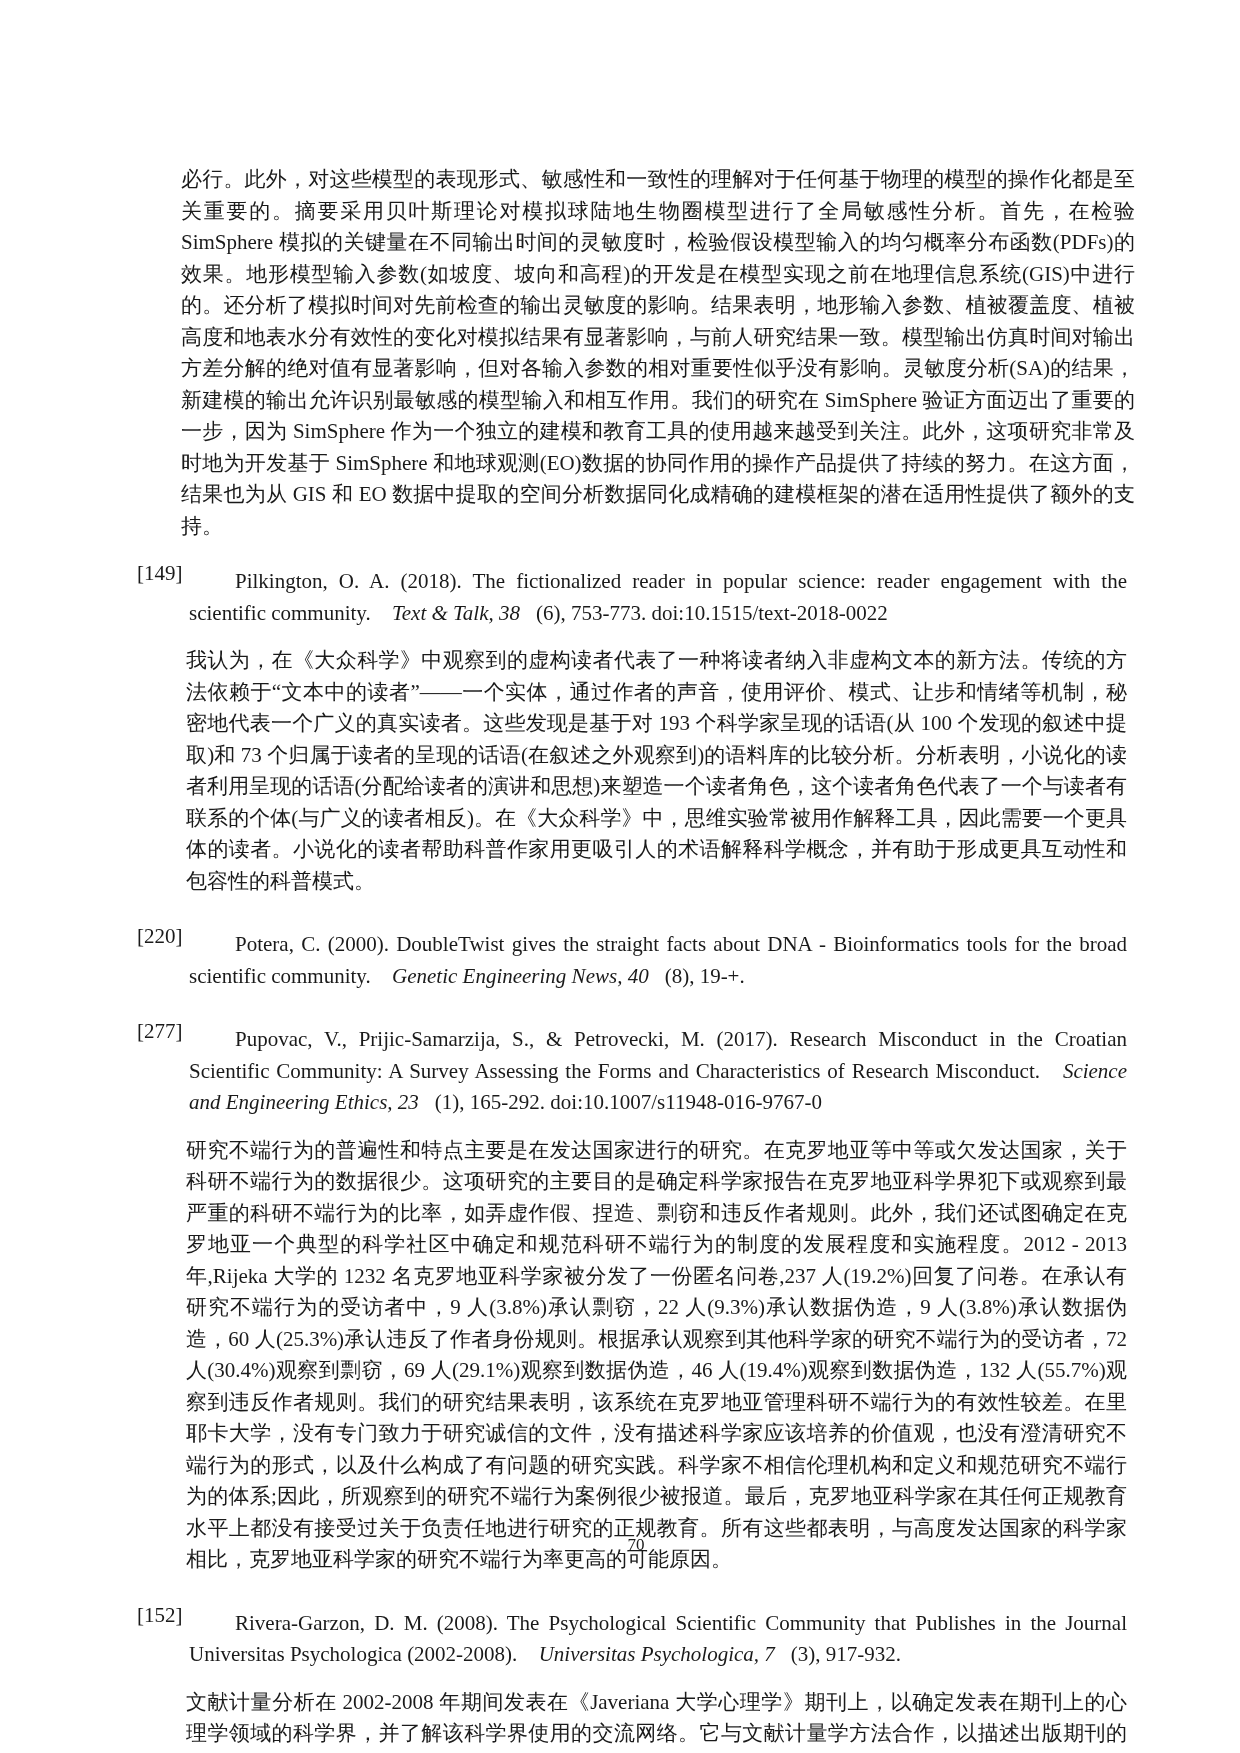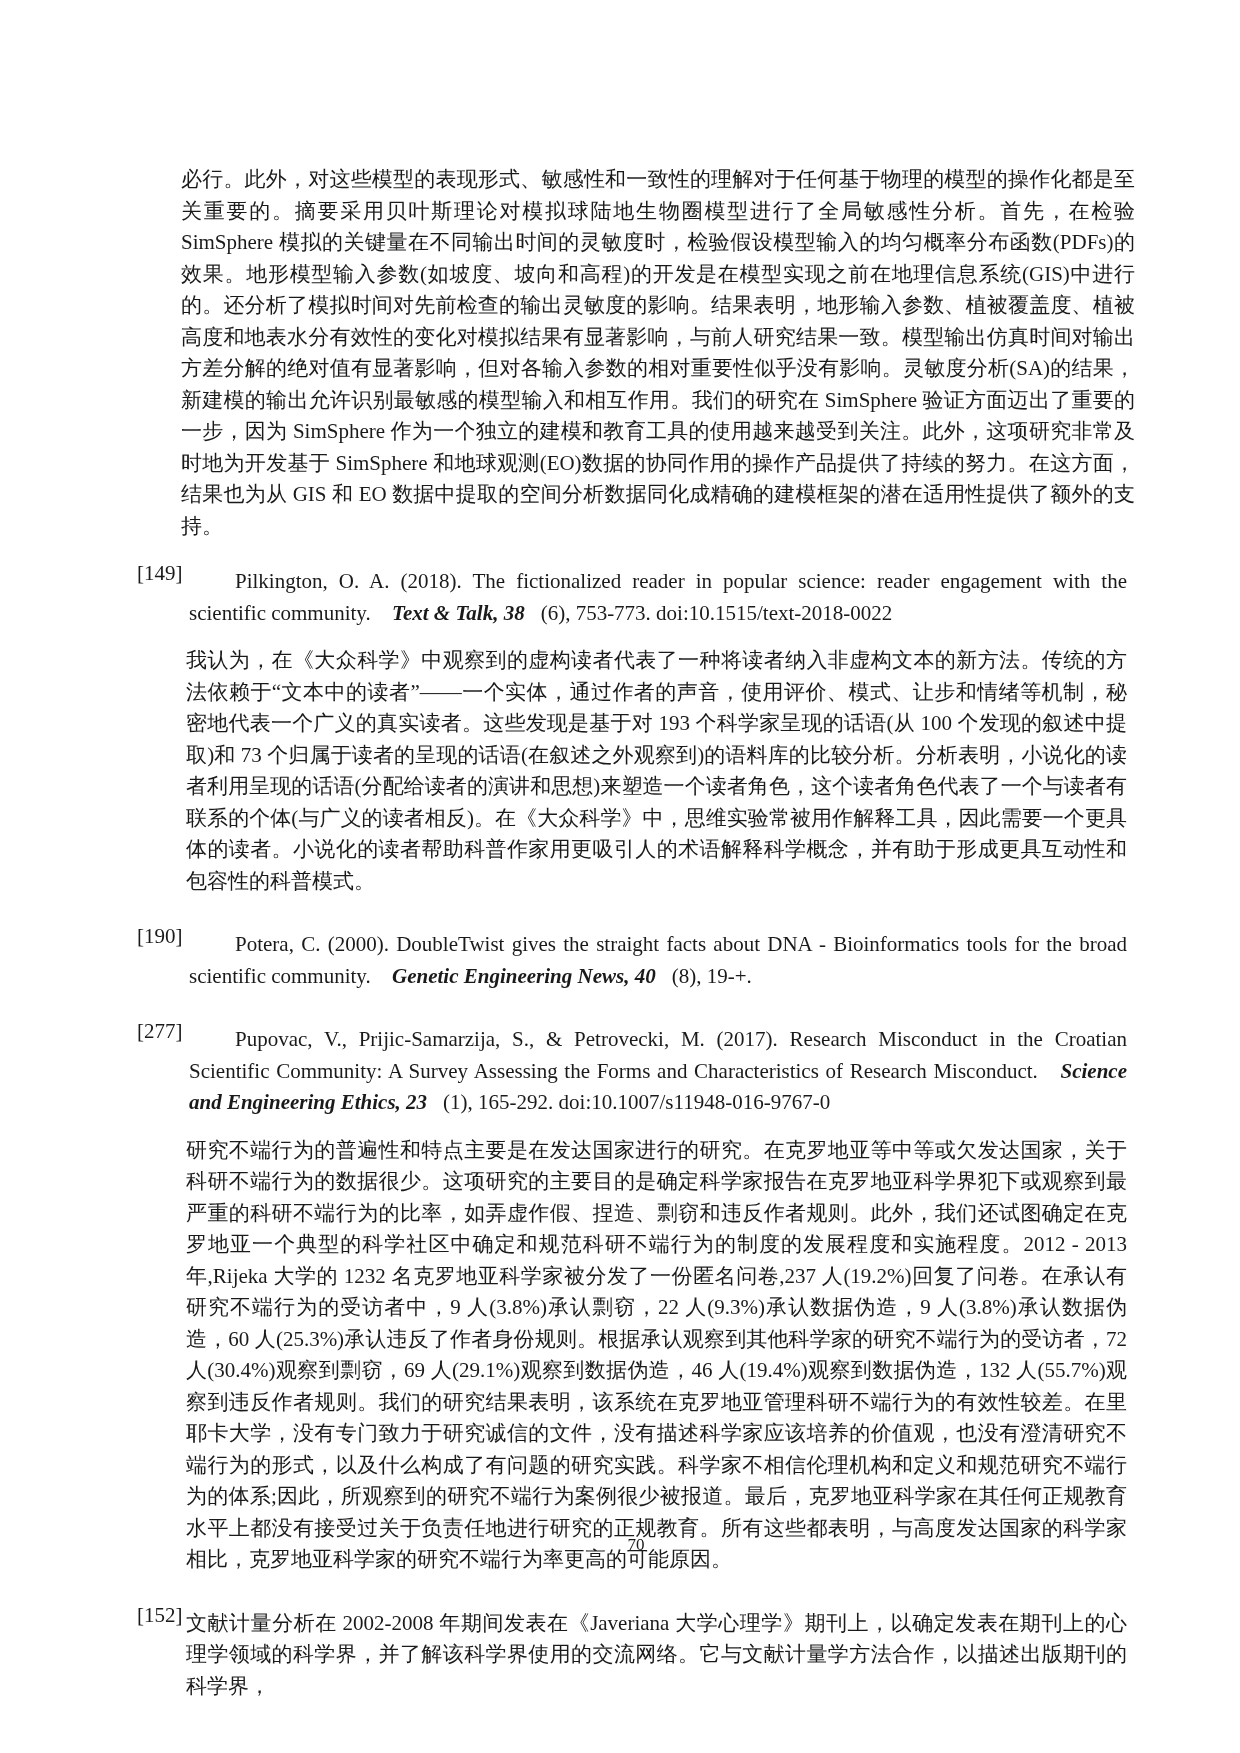--- a/index.html
+++ b/index.html
@@ -30,21 +30,21 @@
     position: absolute;
     left: 0;
     top: 0;
     white-space: nowrap;
   }
   .ref-cite {
     margin-left: 44px;
     text-indent: 38px;
     text-align: justify;
   }
-  .ref-cite .journal { font-style: italic; font-weight: bold; }
+  .ref-cite .journal { font-style: italic; }
   .ref-annot {
     margin-left: 41px;
     text-align: justify;
   }
   .page-number {
     position: absolute;
     left: 0;
     top: 1505px;
     width: 100%;
     text-align: center;
@@ -59,31 +59,32 @@
 
     <p class="para">必行。此外，对这些模型的表现形式、敏感性和一致性的理解对于任何基于物理的模型的操作化都是至关重要的。摘要采用贝叶斯理论对模拟球陆地生物圈模型进行了全局敏感性分析。首先，在检验 SimSphere 模拟的关键量在不同输出时间的灵敏度时，检验假设模型输入的均匀概率分布函数(PDFs)的效果。地形模型输入参数(如坡度、坡向和高程)的开发是在模型实现之前在地理信息系统(GIS)中进行的。还分析了模拟时间对先前检查的输出灵敏度的影响。结果表明，地形输入参数、植被覆盖度、植被高度和地表水分有效性的变化对模拟结果有显著影响，与前人研究结果一致。模型输出仿真时间对输出方差分解的绝对值有显著影响，但对各输入参数的相对重要性似乎没有影响。灵敏度分析(SA)的结果，新建模的输出允许识别最敏感的模型输入和相互作用。我们的研究在 SimSphere 验证方面迈出了重要的一步，因为 SimSphere 作为一个独立的建模和教育工具的使用越来越受到关注。此外，这项研究非常及时地为开发基于 SimSphere 和地球观测(EO)数据的协同作用的操作产品提供了持续的努力。在这方面，结果也为从 GIS 和 EO 数据中提取的空间分析数据同化成精确的建模框架的潜在适用性提供了额外的支持。</p>
 
     <div class="ref">
       <span class="ref-label">[149]</span>
       <p class="ref-cite"><span>Pilkington, O. A. (2018). The fictionalized reader in popular science: reader engagement with the scientific community. </span><span class="journal">Text &amp; Talk, 38</span><span>(6), 753-773. doi:10.1515/text-2018-0022</span></p>
       <p class="ref-annot">我认为，在《大众科学》中观察到的虚构读者代表了一种将读者纳入非虚构文本的新方法。传统的方法依赖于“文本中的读者”——一个实体，通过作者的声音，使用评价、模式、让步和情绪等机制，秘密地代表一个广义的真实读者。这些发现是基于对 193 个科学家呈现的话语(从 100 个发现的叙述中提取)和 73 个归属于读者的呈现的话语(在叙述之外观察到)的语料库的比较分析。分析表明，小说化的读者利用呈现的话语(分配给读者的演讲和思想)来塑造一个读者角色，这个读者角色代表了一个与读者有联系的个体(与广义的读者相反)。在《大众科学》中，思维实验常被用作解释工具，因此需要一个更具体的读者。小说化的读者帮助科普作家用更吸引人的术语解释科学概念，并有助于形成更具互动性和包容性的科普模式。</p>
     </div>
 
     <div class="ref">
-      <span class="ref-label">[190]</span>
+      <span class="ref-label">[220]</span>
       <p class="ref-cite"><span>Potera, C. (2000). DoubleTwist gives the straight facts about DNA - Bioinformatics tools for the broad scientific community. </span><span class="journal">Genetic Engineering News, 40</span><span>(8), 19-+.</span></p>
     </div>
 
     <div class="ref">
       <span class="ref-label">[277]</span>
       <p class="ref-cite"><span>Pupovac, V., Prijic-Samarzija, S., &amp; Petrovecki, M. (2017). Research Misconduct in the Croatian Scientific Community: A Survey Assessing the Forms and Characteristics of Research Misconduct. </span><span class="journal">Science and Engineering Ethics, 23</span><span>(1), 165-292. doi:10.1007/s11948-016-9767-0</span></p>
       <p class="ref-annot">研究不端行为的普遍性和特点主要是在发达国家进行的研究。在克罗地亚等中等或欠发达国家，关于科研不端行为的数据很少。这项研究的主要目的是确定科学家报告在克罗地亚科学界犯下或观察到最严重的科研不端行为的比率，如弄虚作假、捏造、剽窃和违反作者规则。此外，我们还试图确定在克罗地亚一个典型的科学社区中确定和规范科研不端行为的制度的发展程度和实施程度。2012 - 2013 年,Rijeka 大学的 1232 名克罗地亚科学家被分发了一份匿名问卷,237 人(19.2%)回复了问卷。在承认有研究不端行为的受访者中，9 人(3.8%)承认剽窃，22 人(9.3%)承认数据伪造，9 人(3.8%)承认数据伪造，60 人(25.3%)承认违反了作者身份规则。根据承认观察到其他科学家的研究不端行为的受访者，72 人(30.4%)观察到剽窃，69 人(29.1%)观察到数据伪造，46 人(19.4%)观察到数据伪造，132 人(55.7%)观察到违反作者规则。我们的研究结果表明，该系统在克罗地亚管理科研不端行为的有效性较差。在里耶卡大学，没有专门致力于研究诚信的文件，没有描述科学家应该培养的价值观，也没有澄清研究不端行为的形式，以及什么构成了有问题的研究实践。科学家不相信伦理机构和定义和规范研究不端行为的体系;因此，所观察到的研究不端行为案例很少被报道。最后，克罗地亚科学家在其任何正规教育水平上都没有接受过关于负责任地进行研究的正规教育。所有这些都表明，与高度发达国家的科学家相比，克罗地亚科学家的研究不端行为率更高的可能原因。</p>
     </div>
 
     <div class="ref">
       <span class="ref-label">[152]</span>
+      <p class="ref-cite"><span>Rivera-Garzon, D. M. (2008). The Psychological Scientific Community that Publishes in the Journal Universitas Psychologica (2002-2008). </span><span class="journal">Universitas Psychologica, 7</span><span>(3), 917-932.</span></p>
       <p class="ref-annot">文献计量分析在 2002-2008 年期间发表在《Javeriana 大学心理学》期刊上，以确定发表在期刊上的心理学领域的科学界，并了解该科学界使用的交流网络。它与文献计量学方法合作，以描述出版期刊的科学界，</p>
     </div>
 
   </div>
 
   <div class="page-number">70</div>
 </div>
 
 </body></html>

